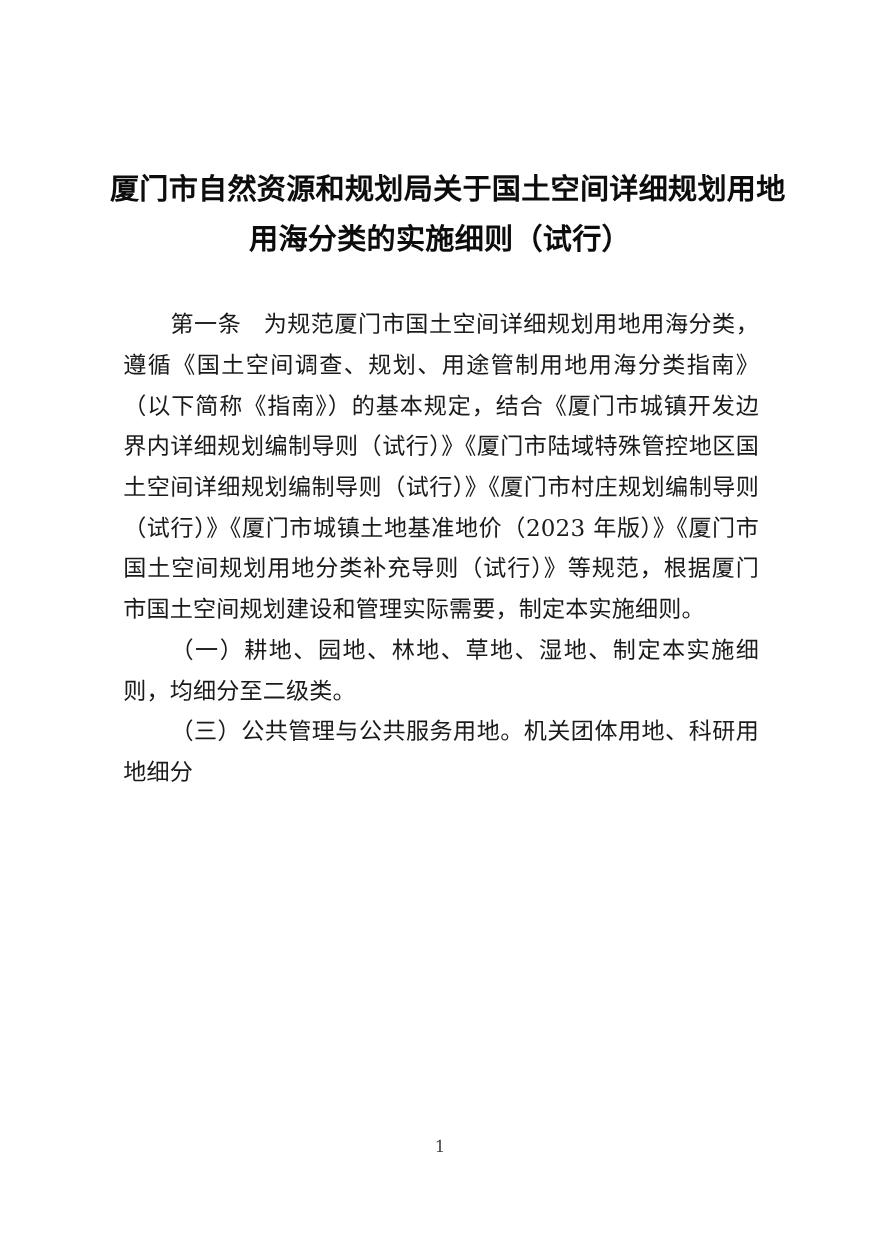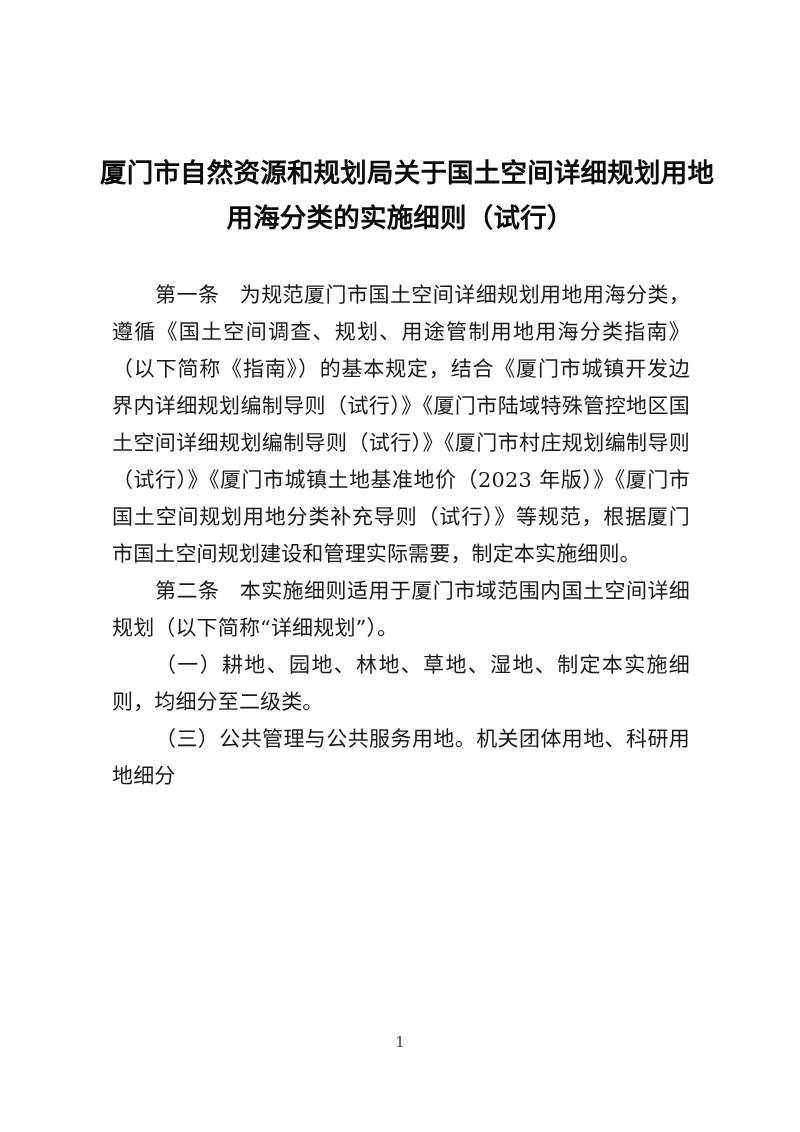--- a/index.html
+++ b/index.html
@@ -86,21 +86,20 @@
 
   <h1 class="doc-title">
     <span class="title-line">厦门市自然资源和规划局关于国土空间详细规划用地</span>
     <span class="title-line">用海分类的实施细则（试行）</span>
   </h1>
 
   <div class="doc-body">
 
     <p class="para indent"><span>第一条</span><span class="art-gap"></span><span>为规范厦门市国土空间详细规划用地用海分类，遵循《国土空间调查、规划、用途管制用地用海分类指南》（以下简称《指南》）的基本规定，结合《厦门市城镇开发边界内详细规划编制导则（试行）》《厦门市陆域特殊管控地区国土空间详细规划编制导则（试行）》《厦门市村庄规划编制导则（试行）》《厦门市城镇土地基准地价（2023 年版）》《厦门市国土空间规划用地分类补充导则（试行）》等规范，根据厦门市国土空间规划建设和管理实际需要，制定本实施细则。</span></p>
 
-    <p class="para indent"><span>第二条</span><span class="art-gap"></span><span>本实施细则适用于厦门市域范围内国土空间详细规划（以下简称“详细规划”）。</span></p>
 
 
     <p class="para indent">（一）耕地、园地、林地、草地、湿地、制定本实施细则，均细分至二级类。</p>
 
 
     <p class="para indent">（三）公共管理与公共服务用地。机关团体用地、科研用地细分</p>
 
   </div>
 
   <div class="page-number">1</div>

